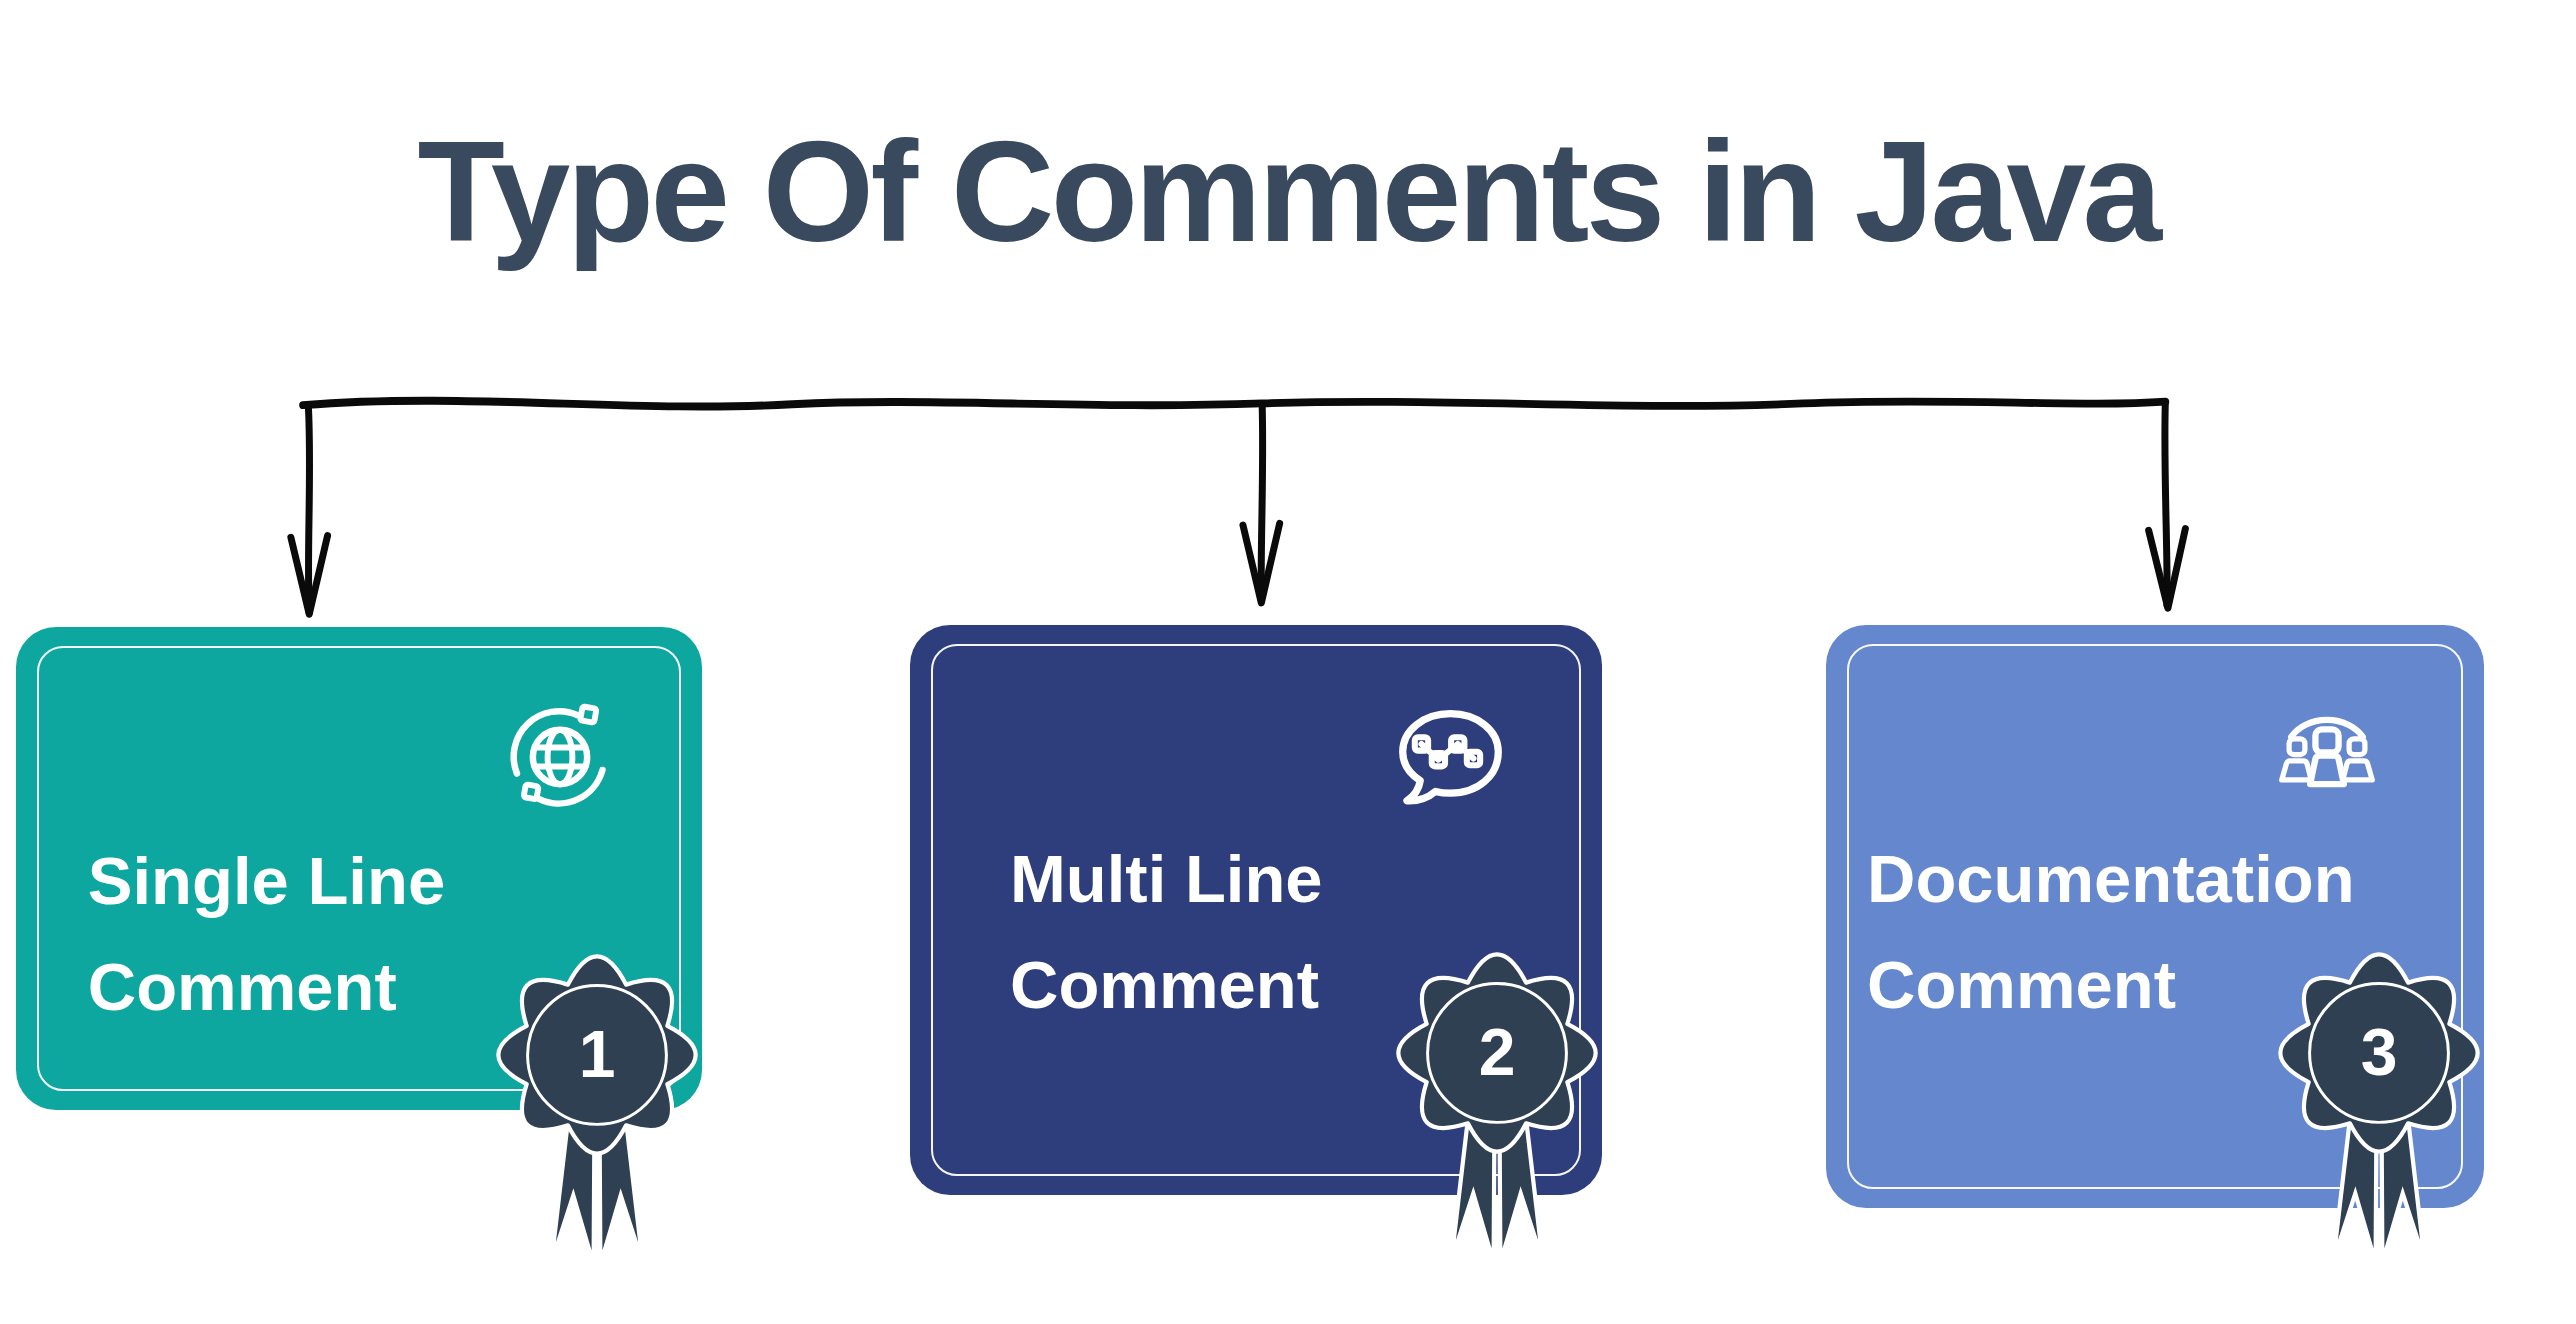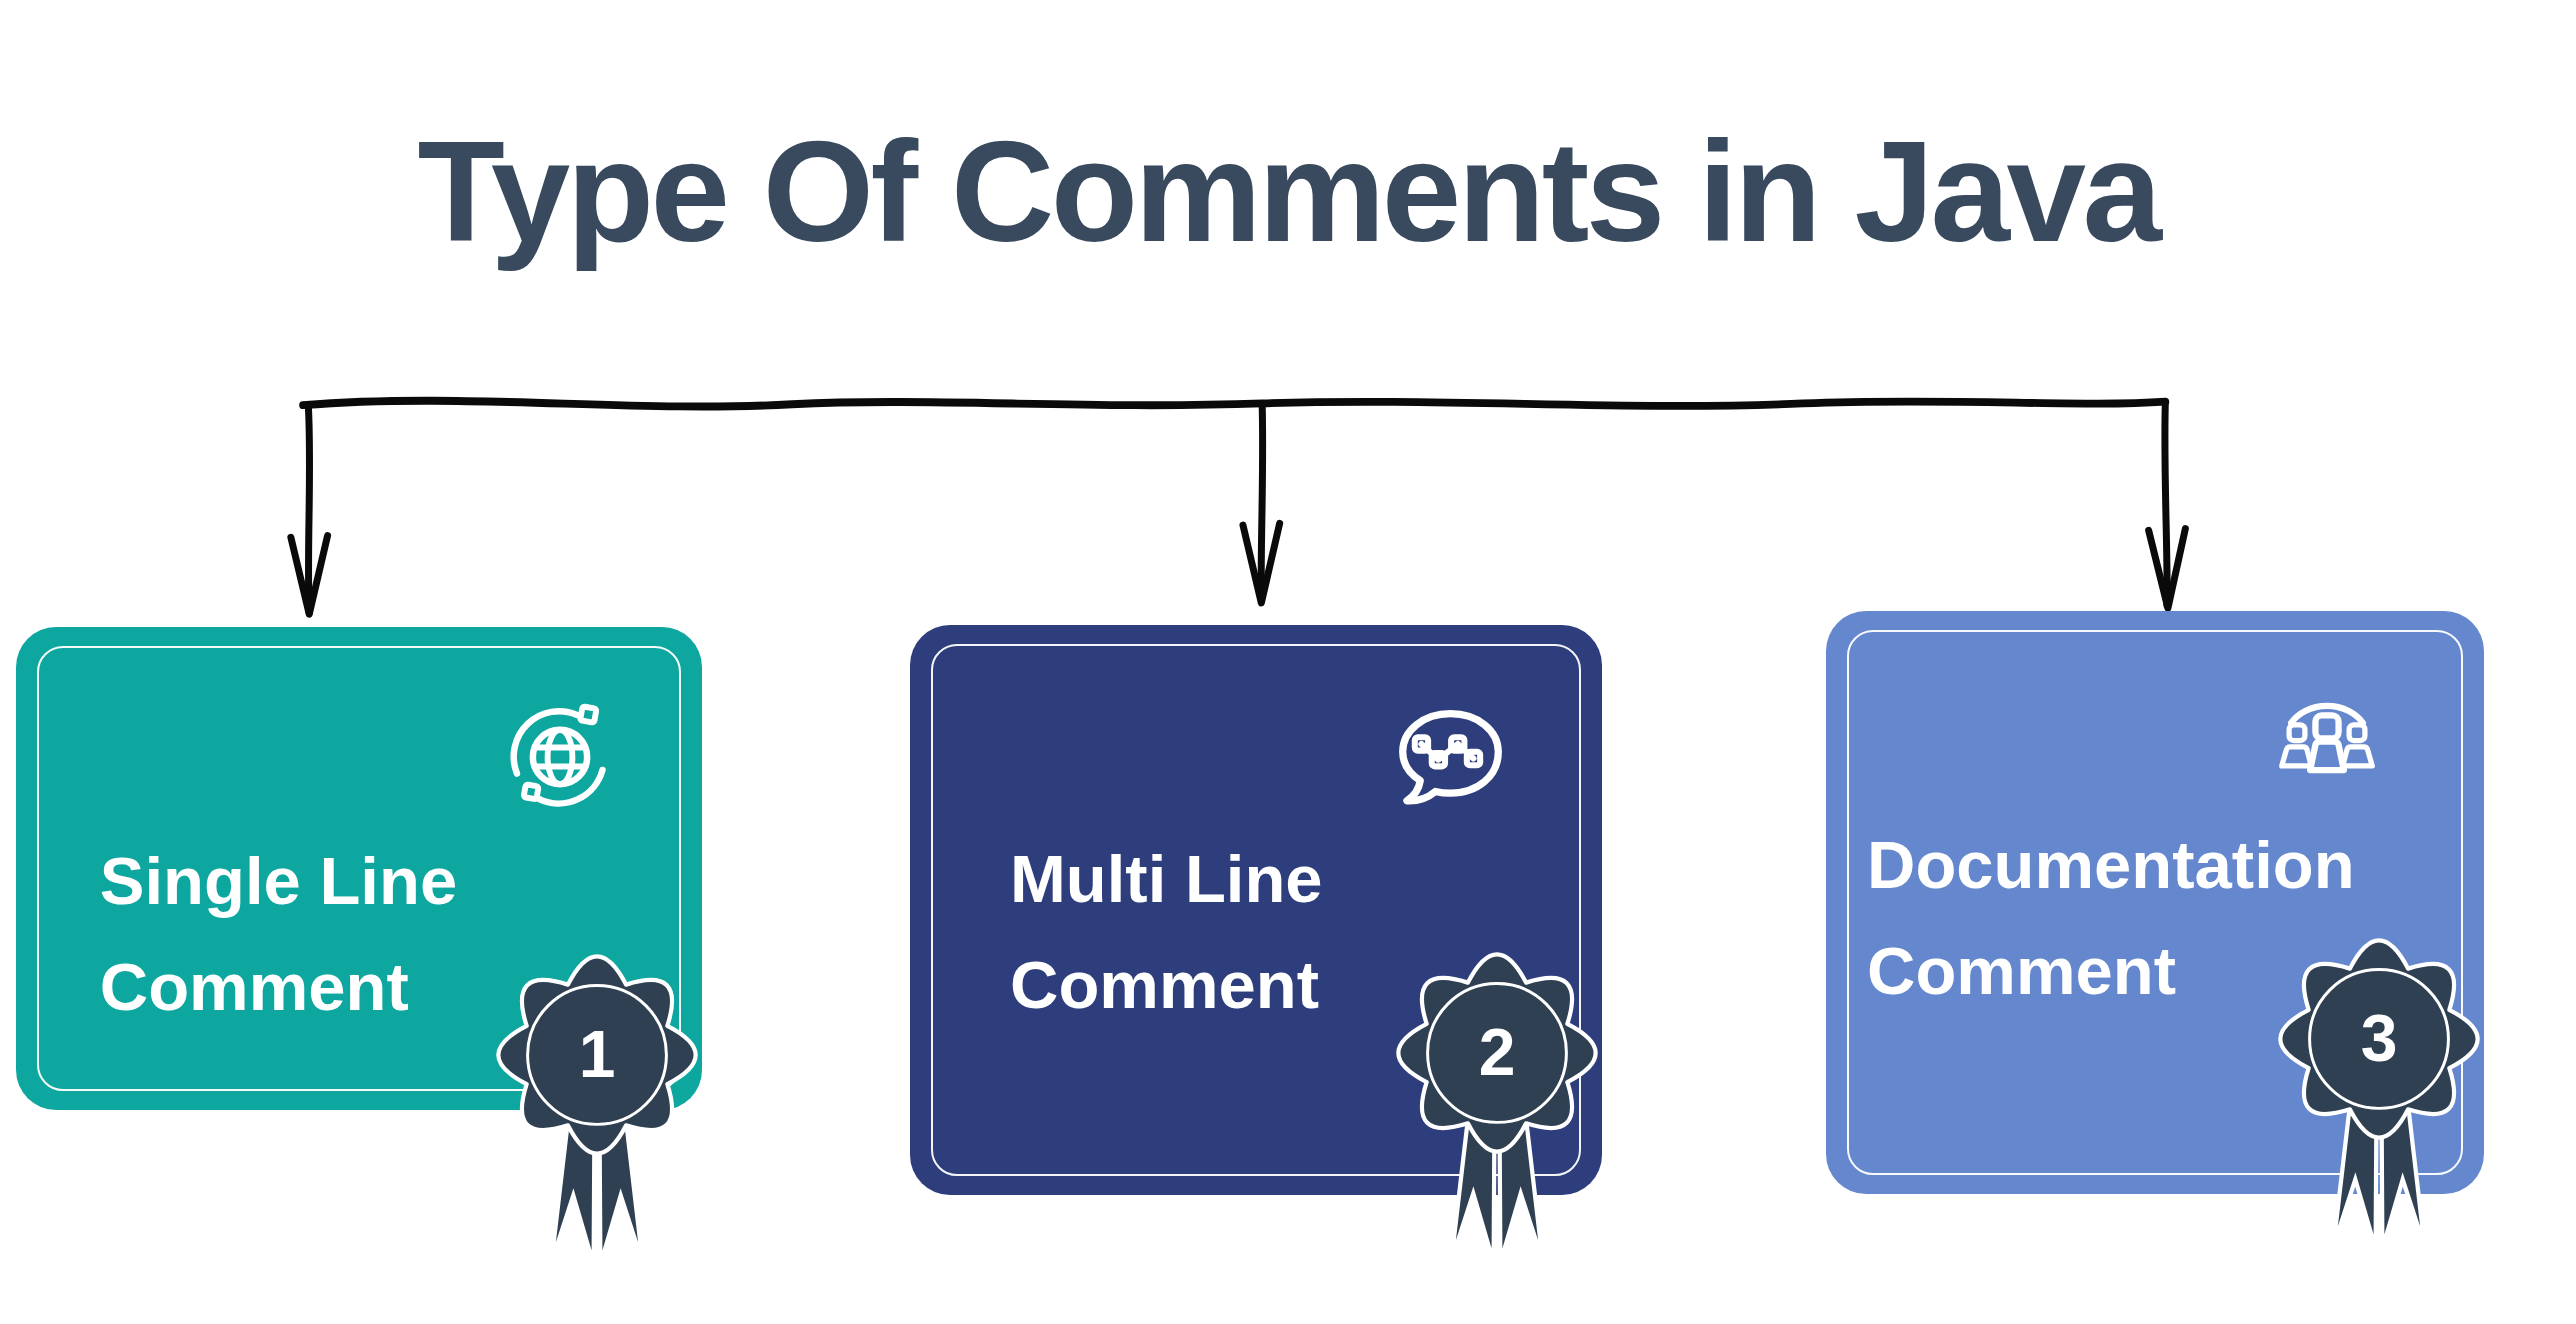--- a/index.html
+++ b/index.html
@@ -12,29 +12,29 @@
 
   .connector{position:absolute;left:0;top:0;width:2576px;height:1324px;pointer-events:none;}
   .connector path{stroke:#0a0a0a;fill:none;stroke-linecap:round;stroke-linejoin:round;}
   .connector .hline{stroke-width:9px;}
   .connector .shaft{stroke-width:8px;}
   .connector .head{stroke-width:8px;}
 
   .card{position:absolute;border-radius:40px;}
   .card-1{left:15.8px;  top:627px;width:686px;height:483px;background:#0ea7a0;}
   .card-2{left:910px;top:625px;width:692px;height:570px;background:#2e3e7c;}
-  .card-3{left:1826px;top:611px;width:658px;height:583px;background:#6487ce;}
+  .card-3{left:1826px;top:625px;width:658px;height:583px;background:#6487ce;}
 
   .inner-border{position:absolute;left:21px;right:21px;top:19px;bottom:19px;
                 border:2.6px solid rgba(255,255,255,.95);border-radius:26px;}
 
   .label{position:absolute;top:201px;color:#ffffff;font-size:67px;font-weight:600;
          line-height:106px;letter-spacing:0;}
   .label span{display:block;}
-  .card-1 .label{left:84px;}
+  .card-1 .label{left:72px;}
   .card-2 .label{left:100px;}
   .card-3 .label{left:41px;}
 
   .icon{position:absolute;}
   .icon *{vector-effect:none;}
   .card-1 .icon{right:83px; top:71px;width:118px;height:118px;}
   .card-2 .icon{right:91px;top:72px;width:121px;height:123px;}
   .card-3 .icon{right:99px;top:77px;width:116px;height:100px;}
   .icon path,.icon circle,.icon ellipse,.icon line,.icon rect{
     stroke:#ffffff;fill:none;stroke-linecap:round;stroke-linejoin:round;}

